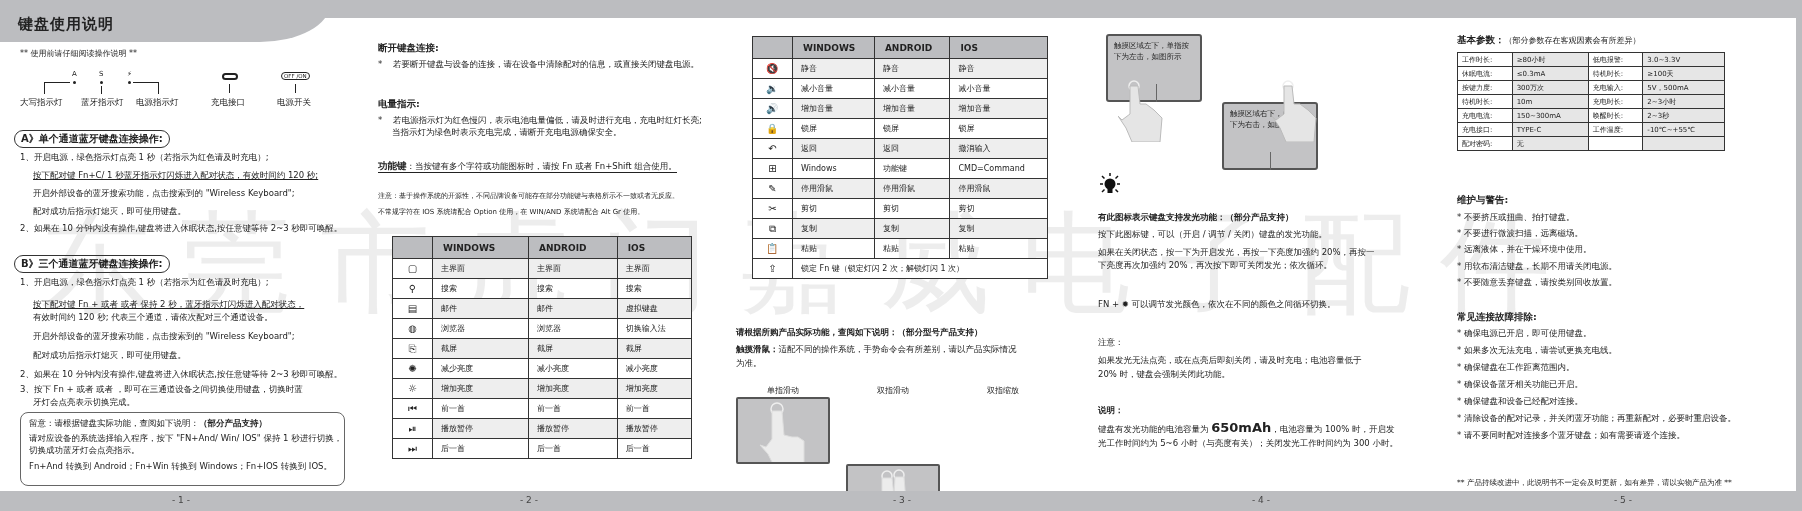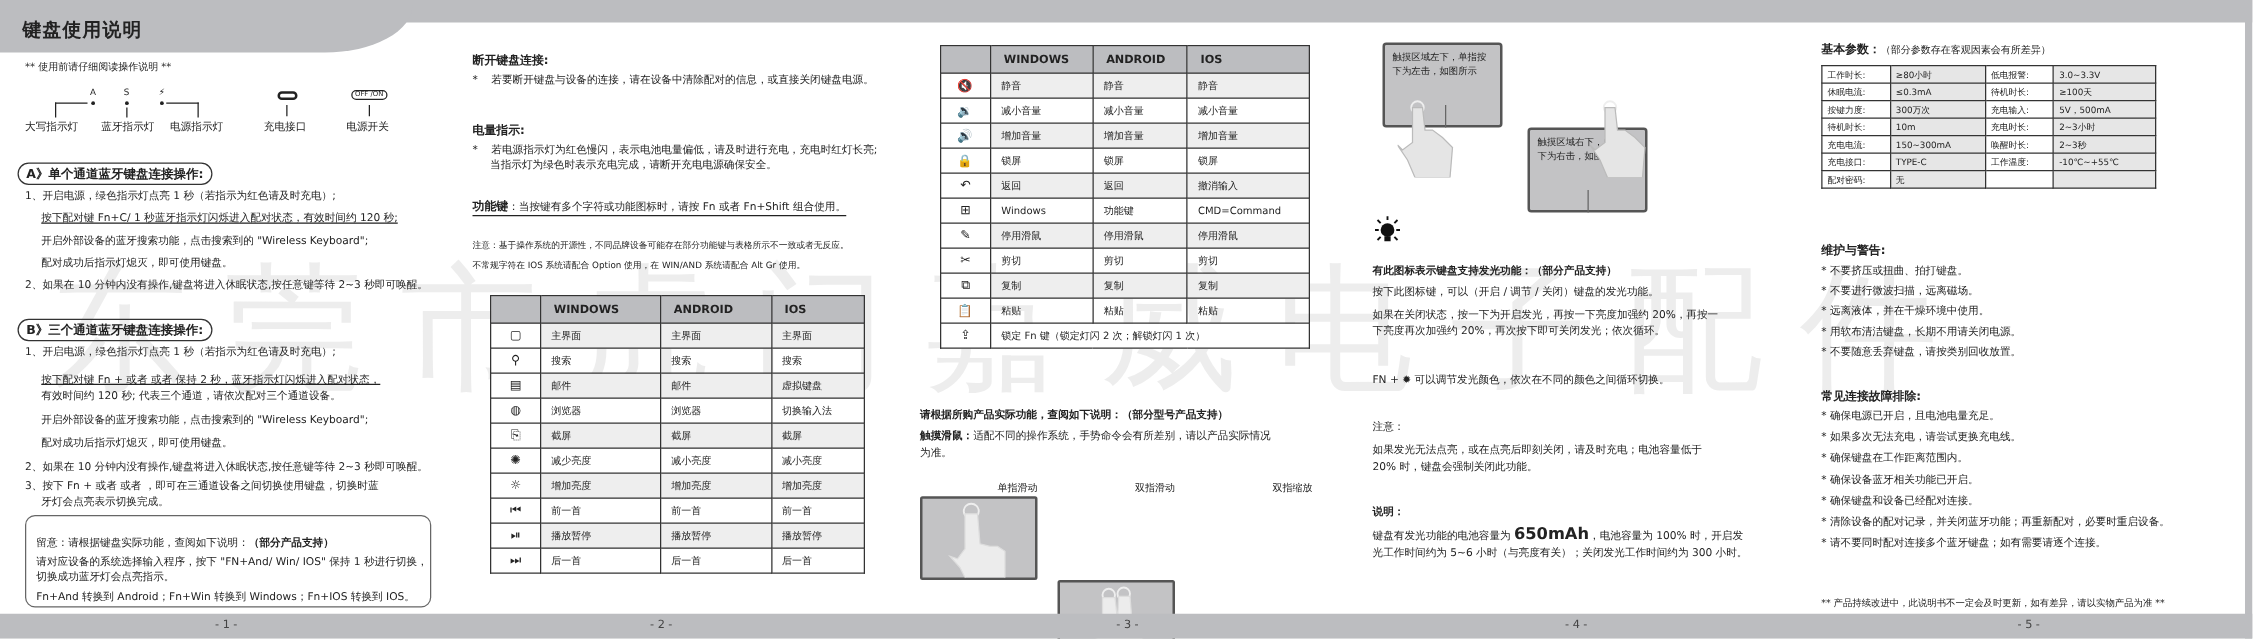--- a/index.html
+++ b/index.html
@@ -20,25 +20,25 @@
   .head { font-size: 9.5px; font-weight: bold; }
   .small { font-size: 7px; }
   table { border-collapse: collapse; }
   .ktab td { border: 1px solid #333; height: 20px; font-size: 8px; padding-left: 8px; }
   .ktab td.ic { width: 40px; text-align: center; padding: 0; background: #fff; font-size: 10px; }
   .ktab tr:nth-child(odd) td:not(.ic) { background: #eee; }
   .ktab th { border: 1px solid #333; background: #bcbdc0; height: 22px; font-size: 9px; font-weight: bold; text-align: left; padding-left: 10px; }
   .ktab th.ic { background: #bcbdc0; }
   .ptab td { border: 1px solid #333; height: 14px; font-size: 7px; padding-left: 4px; }
   .ptab td:nth-child(2), .ptab td:nth-child(4) { background: #e6e6e6; }
-  .notebox { border: 1px solid #666; border-radius: 8px; padding: 16px 8px; }
+  .notebox { border: 1px solid #666; border-radius: 8px; padding: 4px 8px; }
   .gesturebox { width: 94px; height: 67px; background: #c3c3c5; border: 2px solid #555; border-radius: 2px; position: relative; overflow: hidden; }
   .touchbox { width: 96px; height: 68px; background: #c3c3c5; border: 2px solid #555; border-radius: 3px; position: relative; padding: 4px 6px; font-size: 7.5px; line-height: 11px; }
   .watermark { position: absolute; top: 190px; left: 40px; font-size: 110px; color: rgba(190,190,190,0.28); white-space: nowrap; letter-spacing: 30px; pointer-events: none; font-weight: 300; }
-  .diag-label { font-size: 8px; text-align: right; white-space: nowrap; }
+  .diag-label { font-size: 8px; text-align: center; white-space: nowrap; }
 </style>
 </head>
 <body>
 
 <div class="topbar"></div>
 <div class="titletab">
   <span class="t">键盘使用说明</span>
 </div>
 <div class="rightedge"></div>
 <div class="watermark">东莞市虎门嘉威电子配件</div>
@@ -379,21 +379,21 @@
   </table>
 
   <div class="abs head" style="left:7px;top:194px;">维护与警告:</div>
   <div class="abs line" style="left:7px;top:211px;">* 不要挤压或扭曲、拍打键盘。</div>
   <div class="abs line" style="left:7px;top:227px;">* 不要进行微波扫描，远离磁场。</div>
   <div class="abs line" style="left:7px;top:243px;text-align:right;">* 远离液体，并在干燥环境中使用。</div>
   <div class="abs line" style="left:7px;top:260px;">* 用软布清洁键盘，长期不用请关闭电源。</div>
   <div class="abs line" style="left:7px;top:276px;">* 不要随意丢弃键盘，请按类别回收放置。</div>
 
   <div class="abs head" style="left:7px;top:311px;">常见连接故障排除:</div>
-  <div class="abs line" style="left:7px;top:327px;">* 确保电源已开启，且电池电量充足。</div>
+  <div class="abs line" style="left:7px;top:327px;">* 确保电源已开启，即可使用键盘。</div>
   <div class="abs line" style="left:7px;top:344px;">* 如果多次无法充电，请尝试更换充电线。</div>
   <div class="abs line" style="left:7px;top:361px;">* 确保键盘在工作距离范围内。</div>
   <div class="abs line" style="left:7px;top:378px;">* 确保设备蓝牙相关功能已开启。</div>
   <div class="abs line" style="left:7px;top:395px;">* 确保键盘和设备已经配对连接。</div>
   <div class="abs line" style="left:7px;top:412px;">* 清除设备的配对记录，并关闭蓝牙功能；再重新配对，必要时重启设备。</div>
   <div class="abs line" style="left:7px;top:429px;">* 请不要同时配对连接多个蓝牙键盘；如有需要请逐个连接。</div>
 
   <div class="abs line" style="left:7px;top:477px;font-size:7.5px;">** 产品持续改进中，此说明书不一定会及时更新，如有差异，请以实物产品为准 **</div>
 </div>
 

